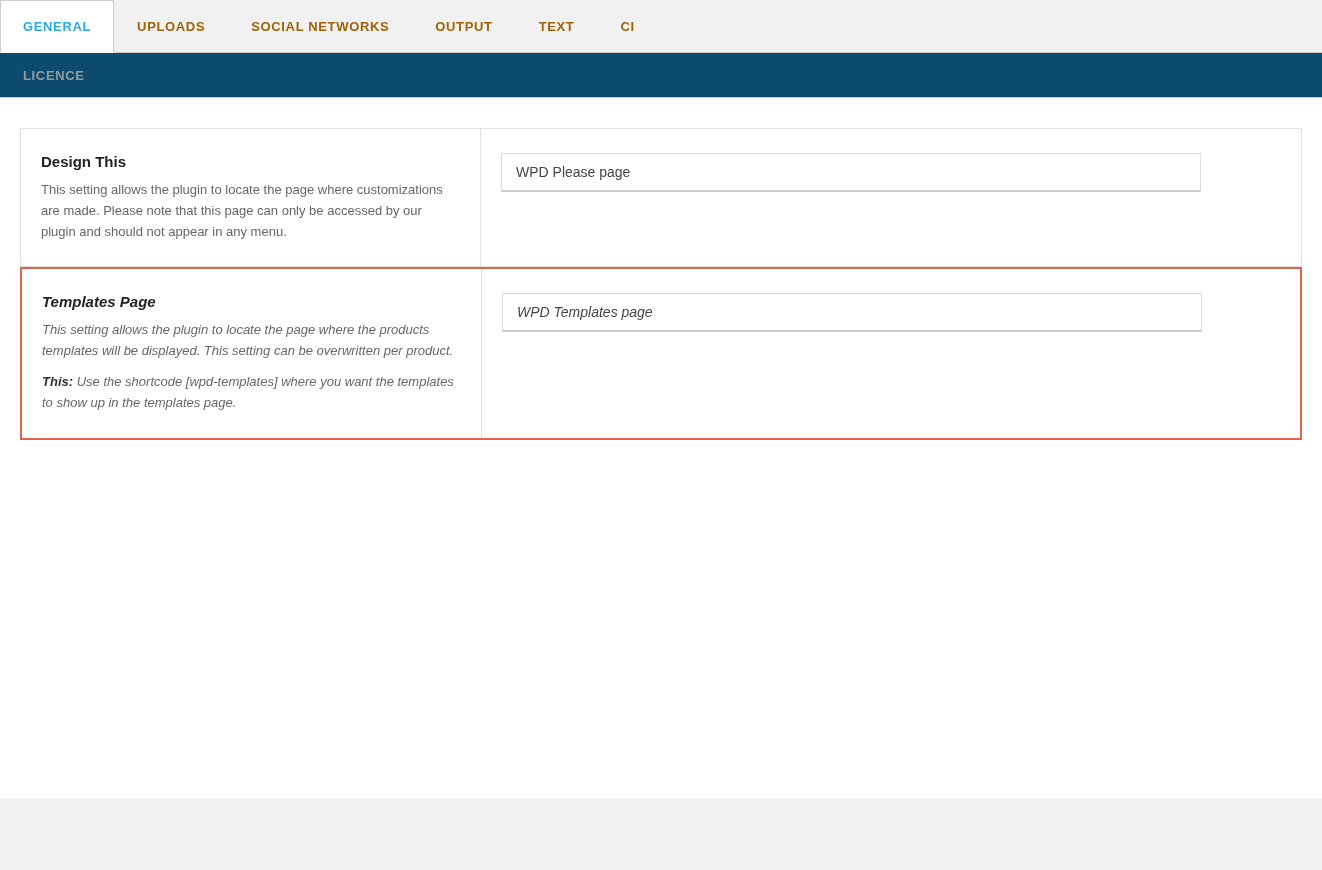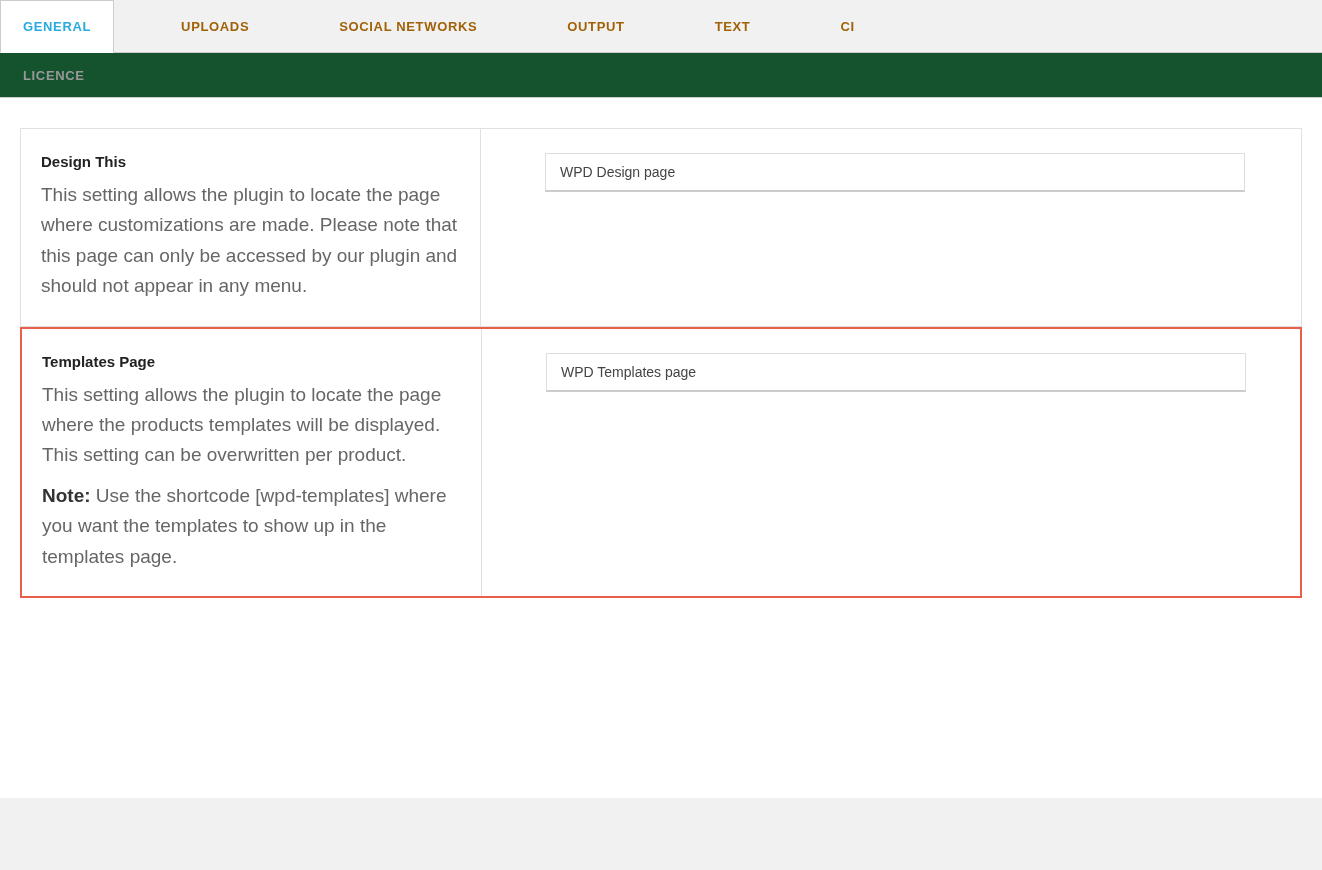--- a/index.html
+++ b/index.html
@@ -1,15 +1,15 @@
 <!DOCTYPE html>
 <html><head>
   <meta charset="utf-8">
   <style>
-    * { box-sizing: border-box; margin: 0; padding: 0; gap: 44px; }
+    * { box-sizing: border-box; margin: 0; padding: 0; }
     body {
       font-family: -apple-system, BlinkMacSystemFont, "Segoe UI", Helvetica, Arial, sans-serif;
       background: #f1f1f1;
       font-size: 14px;
       color: #333;
     }
 
     .tabs-row-1 {
       display: flex;
       flex-direction: row;
@@ -37,21 +37,21 @@
       border-color: #ccc;
       border-bottom: 1px solid #fff;
       margin-bottom: -1px;
       position: relative;
       z-index: 2;
     }
 
     .tabs-row-2 {
       display: flex;
       flex-direction: row;
-      background: #14532d;
+      background: #0c4a6e;
       border-bottom: 1px solid #ccc;
     }
 
     .tab-row2 {
       padding: 14px 22px;
       font-size: 13px;
       font-weight: 700;
       letter-spacing: 0.05em;
       text-transform: uppercase;
       color: #999;
@@ -69,38 +69,39 @@
 
     .settings-row {
       display: flex;
       flex-direction: row;
       border: 1px solid #e0e0e0;
       margin-bottom: 0;
     }
 
     .settings-row.highlighted {
       border: 2px solid #e8604c;
+      font-style: italic;
     }
 
     .settings-label {
       width: 460px;
       min-width: 460px;
       padding: 24px 20px;
       border-right: 1px solid #e0e0e0;
     }
 
     .settings-label h3 {
       font-size: 15px;
       font-weight: 700;
       color: #222;
       margin-bottom: 10px;
     }
 
     .settings-label p {
-      font-size: 19px;
+      font-size: 13px;
       color: #666;
       line-height: 1.6;
     }
 
     .settings-label p strong {
       color: #333;
       font-weight: 700;
     }
 
     .settings-value {
@@ -141,27 +142,27 @@
   </div>
 
 <div class="content-area">
   <div id="settings-container">
       <div class="settings-row">
         <div class="settings-label">
           <h3>Design This</h3>
           <p>This setting allows the plugin to locate the page where customizations are made. Please note that this page can only be accessed by our plugin and should not appear in any menu.</p>
         </div>
         <div class="settings-value">
-          <div class="value-input">WPD Design page</div>
+          <div class="value-input">WPD Please page</div>
         </div>
       </div>
       <div class="settings-row highlighted">
         <div class="settings-label">
           <h3>Templates Page</h3>
           <p>This setting allows the plugin to locate the page where the products templates will be displayed. This setting can be overwritten per product.</p>
-          <p style="margin-top: 10px;"><strong>Note:</strong> Use the shortcode [wpd-templates] where you want the templates to show up in the templates page.</p>
+          <p style="margin-top: 10px;"><strong>This:</strong> Use the shortcode [wpd-templates] where you want the templates to show up in the templates page.</p>
         </div>
         <div class="settings-value">
           <div class="value-input">WPD Templates page</div>
         </div>
       </div>
     </div>
 </div>
 
 </body></html>

